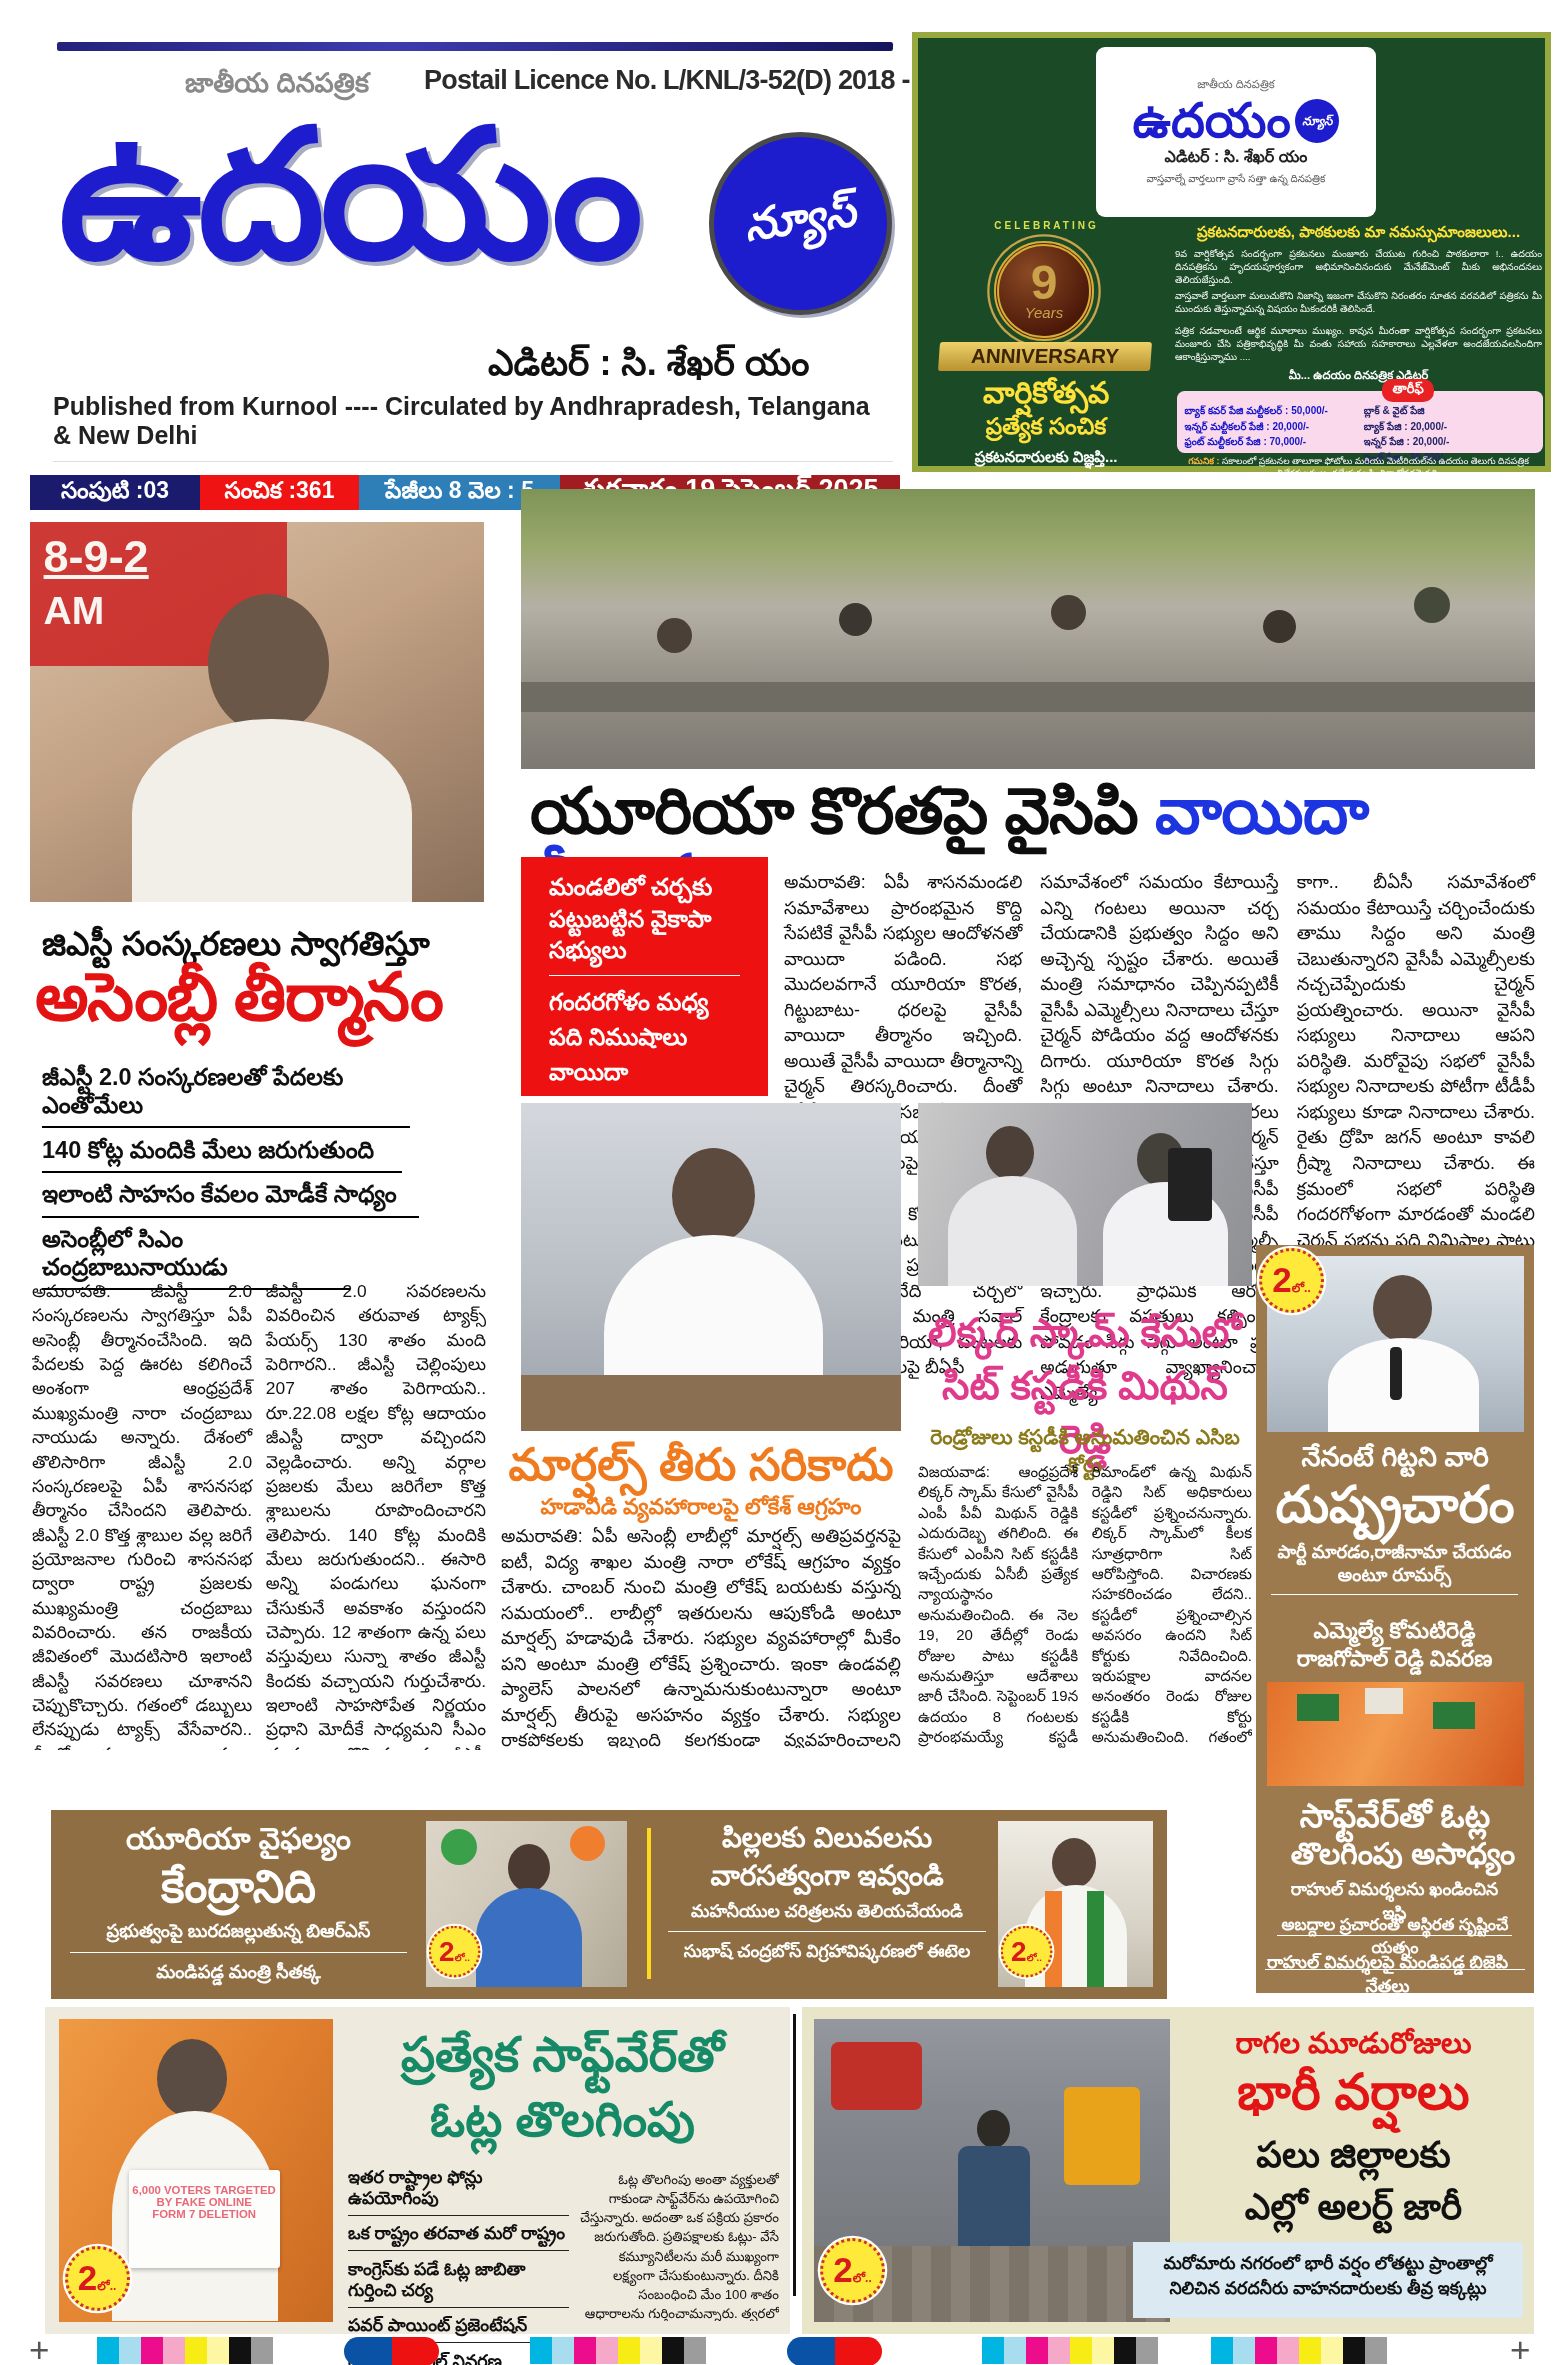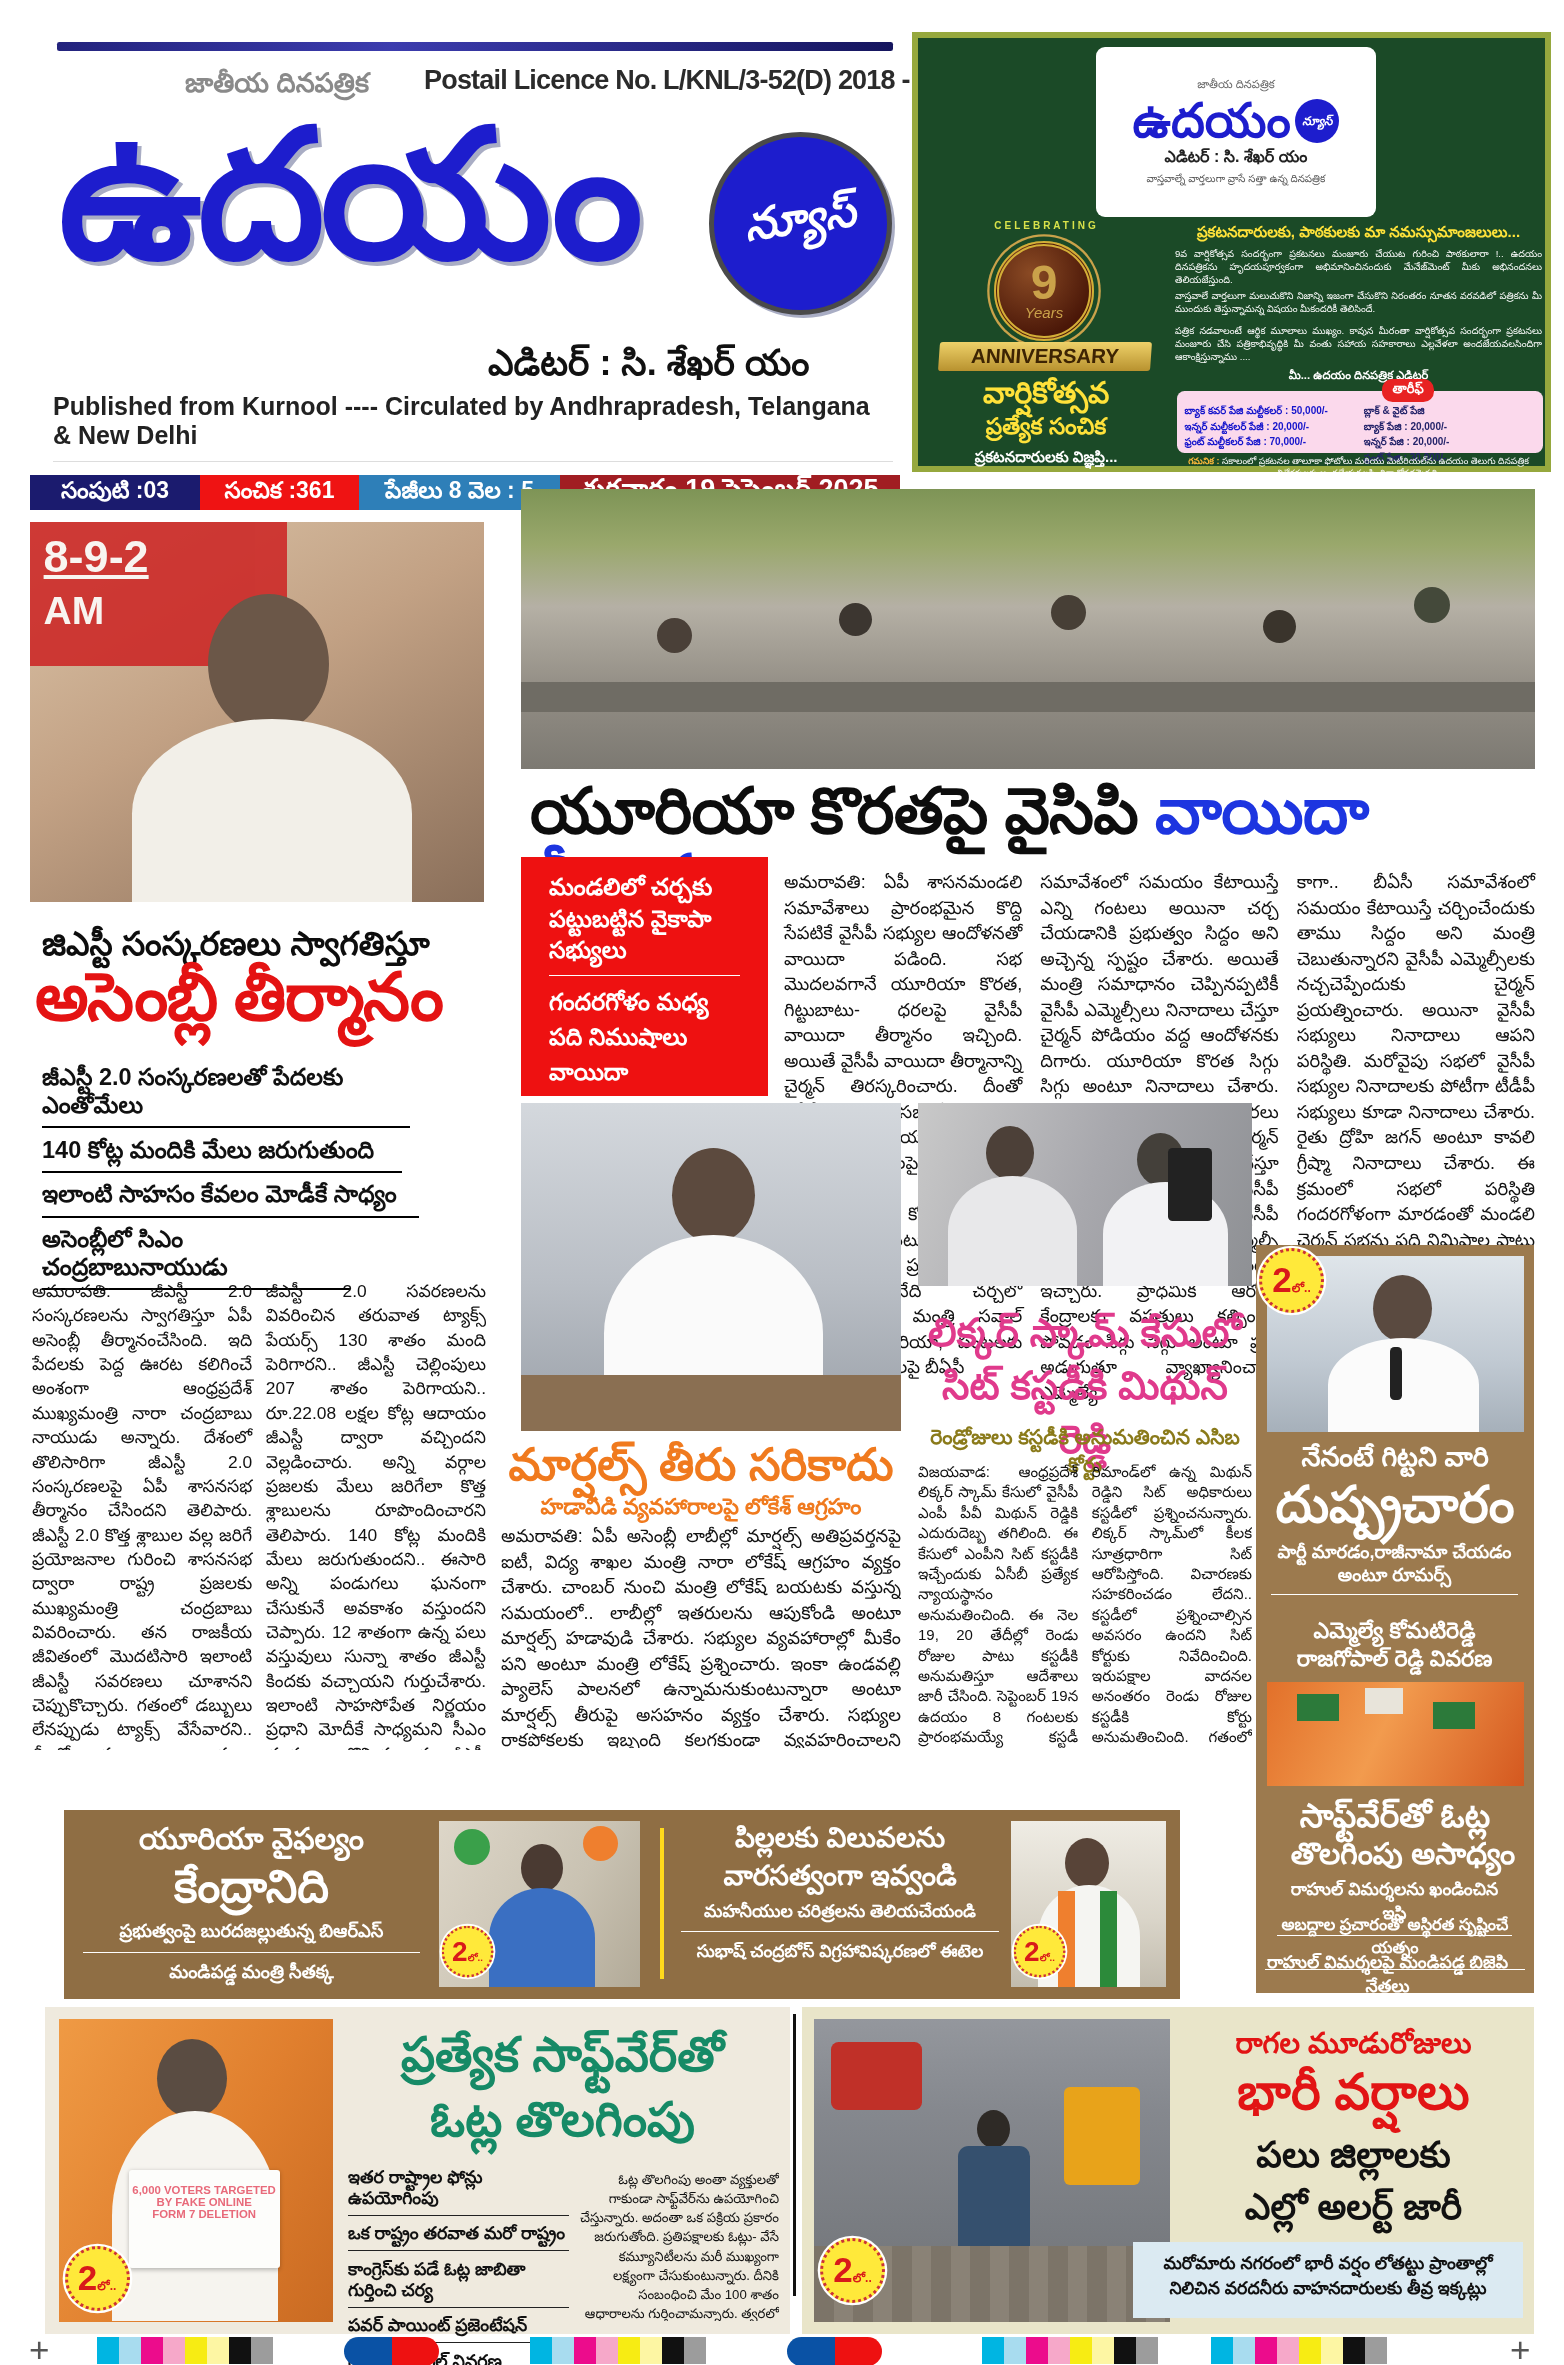--- a/index.html
+++ b/index.html
@@ -234,21 +234,21 @@
       <div class="abs" style="left:166px;top:19.7px;width:42px;height:27px;background:#2c7a3a;"></div>
       <div class="abs" style="left:98px;top:6px;width:38px;height:26px;background:#e8e4da;"></div>
     </div>
     <div class="abs b ctr" style="left:0;top:552px;width:278px;font-size:33px;">సాఫ్ట్‌వేర్‌తో ఓట్ల</div>
     <div class="abs b ctr" style="left:8px;top:592px;width:278px;font-size:30px;">తొలగింపు అసాధ్యం</div>
     <div class="abs b ctr wsub-u" style="left:21px;top:634px;width:235px;font-size:17.4px;">రాహుల్ విమర్శలను ఖండించిన ఇసి</div>
     <div class="abs b ctr wsub-u" style="left:9px;top:670px;width:260px;font-size:16.3px;">అబద్దాల ప్రచారంతో అస్థిరత సృష్టించే యత్నం</div>
     <div class="abs b ctr" style="left:3px;top:707px;width:257px;font-size:17.4px;">రాహుల్ విమర్శలపై మండిపడ్డ బిజెపి నేతలు</div>
   </div>
 
-  <div class="abs white" style="left:64px;top:1810px;width:1116px;height:189px;background:#8f6e44;">
+  <div class="abs white" style="left:51px;top:1810px;width:1116px;height:189px;background:#8f6e44;">
     <div class="abs ctr" style="left:19px;top:12px;width:337px;">
       <div class="b" style="font-size:30px;">యూరియా వైఫల్యం</div>
       <div class="b" style="font-size:45px;line-height:1.05;">కేంద్రానిది</div>
       <div class="b" style="font-size:18px;margin-top:10.6px;padding-bottom:6px;border-bottom:1.5px solid #fff;">ప్రభుత్వంపై బురదజల్లుతున్న బిఆర్ఎస్</div>
       <div class="b" style="font-size:18px;margin-top:9px;">మండిపడ్డ మంత్రి సీతక్క</div>
     </div>
     <div class="photo ph-seetha" style="left:375px;top:11.4px;width:201px;height:166px;">
       <div class="dot" style="left:15px;top:7.6px;width:36px;height:36px;background:#3aa04a;"></div>
       <div class="dot" style="left:144px;top:4.5px;width:35px;height:35px;background:#ef7f2e;"></div>
       <div class="fig-head" style="left:82px;top:23px;width:42px;height:48px;background:#4a3a32;"></div>

